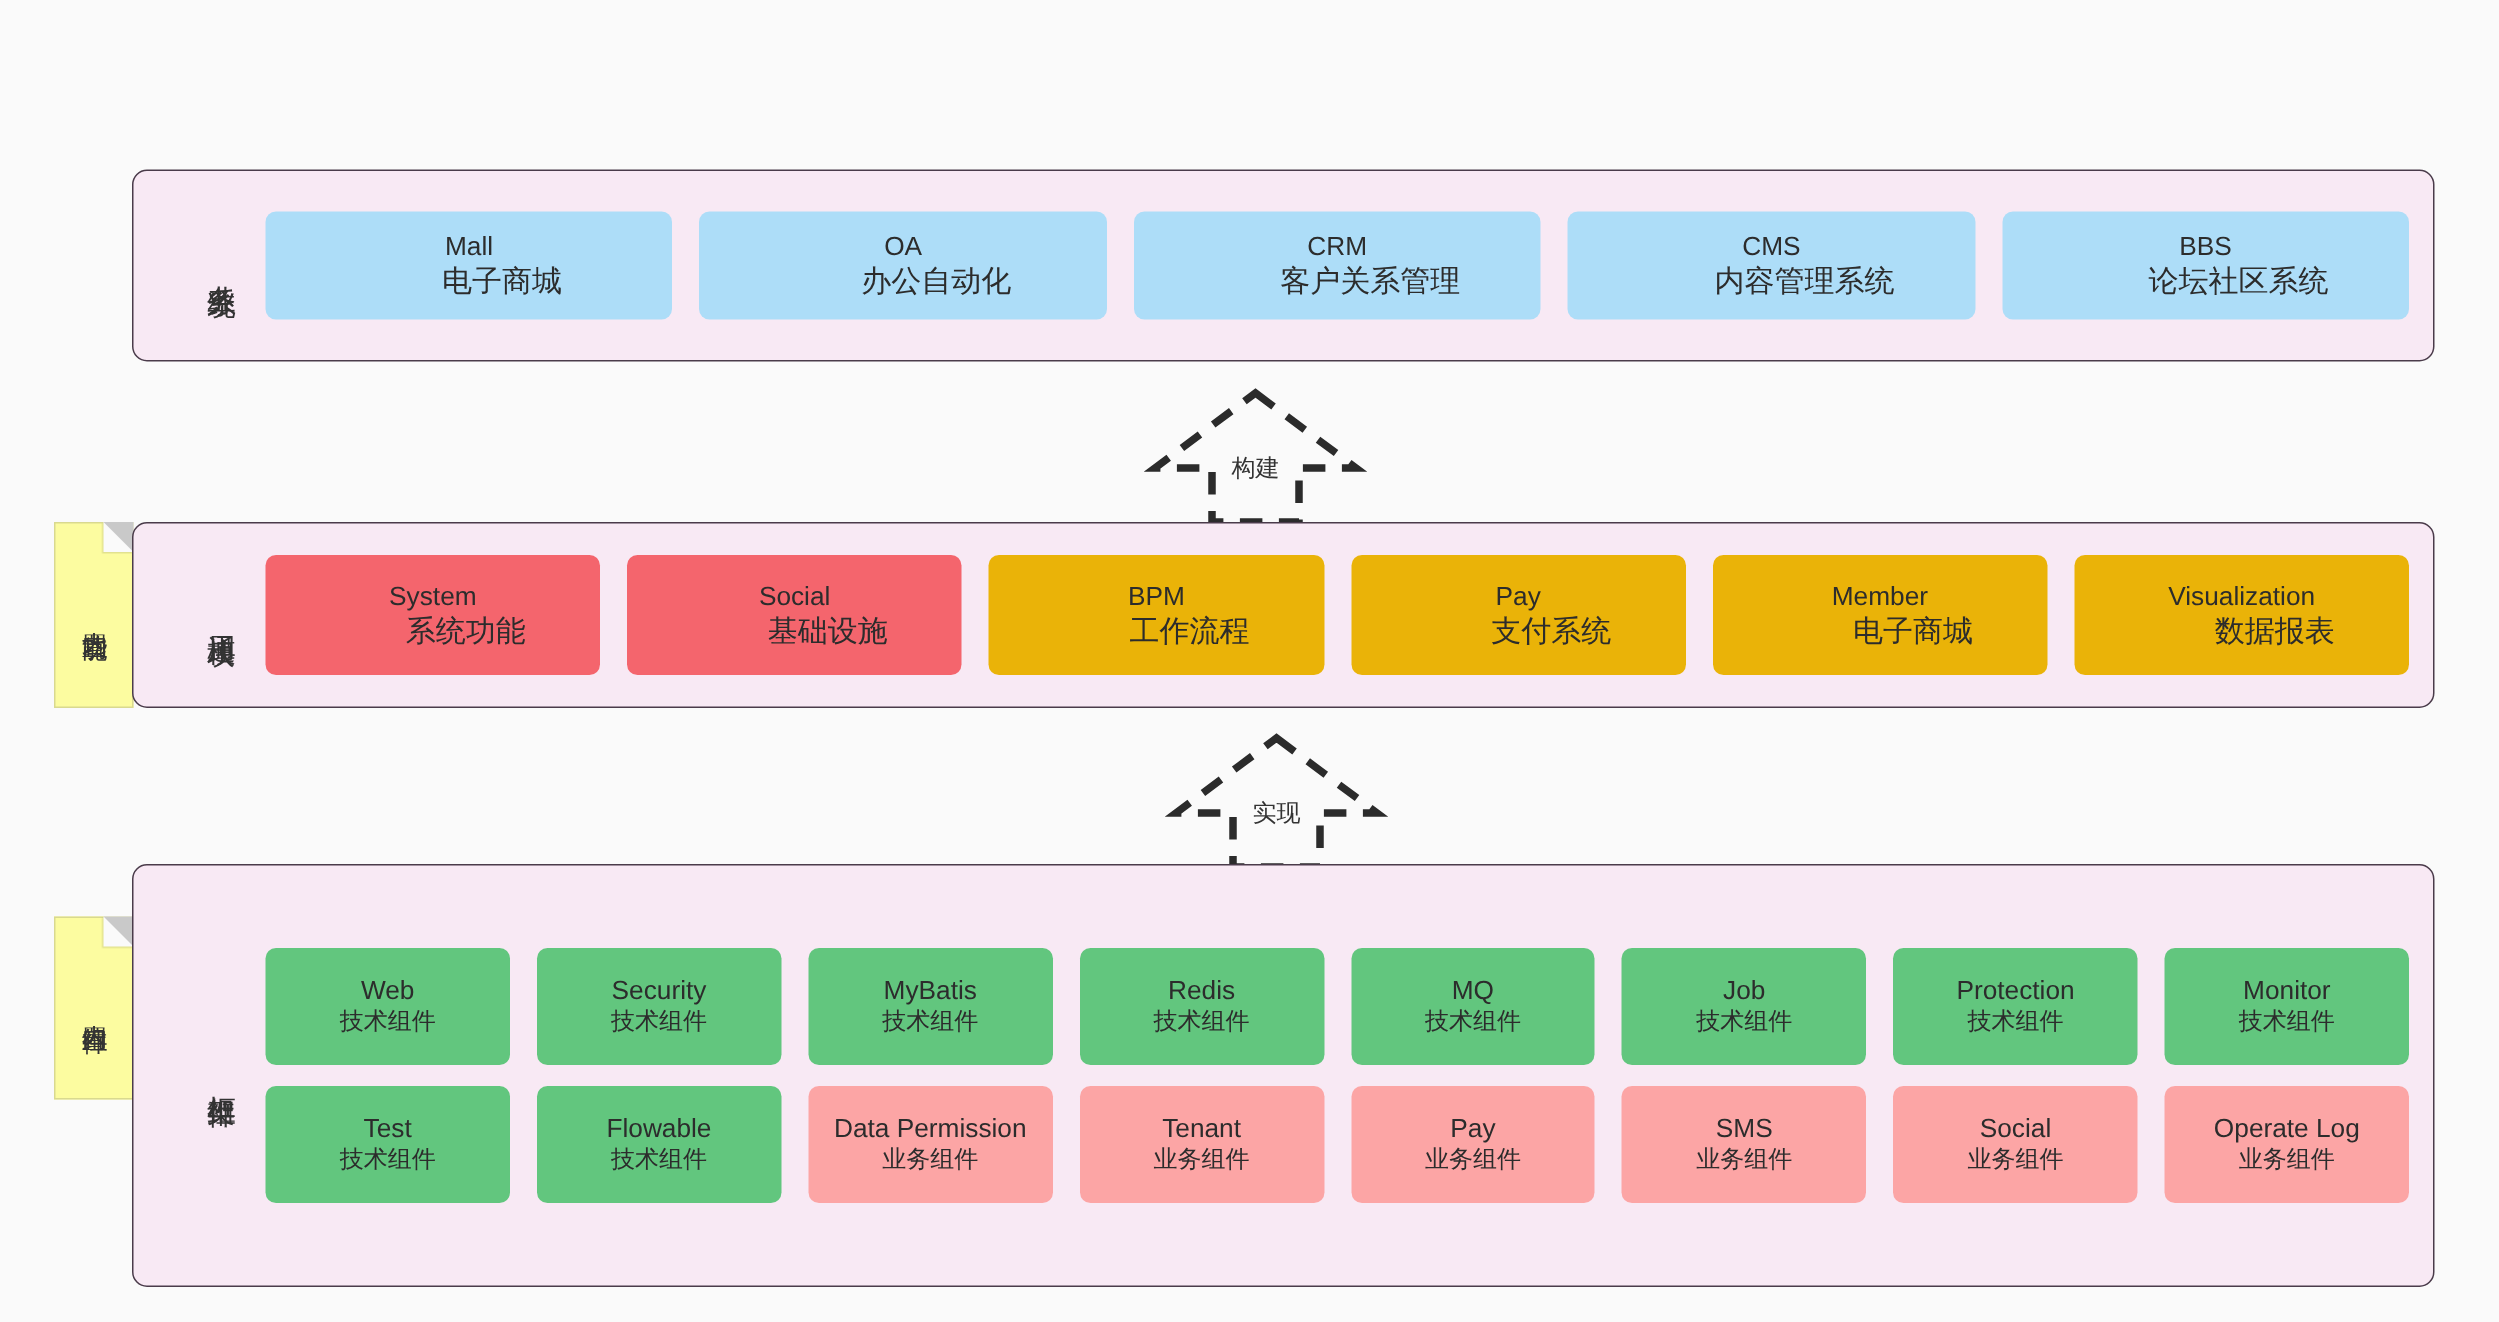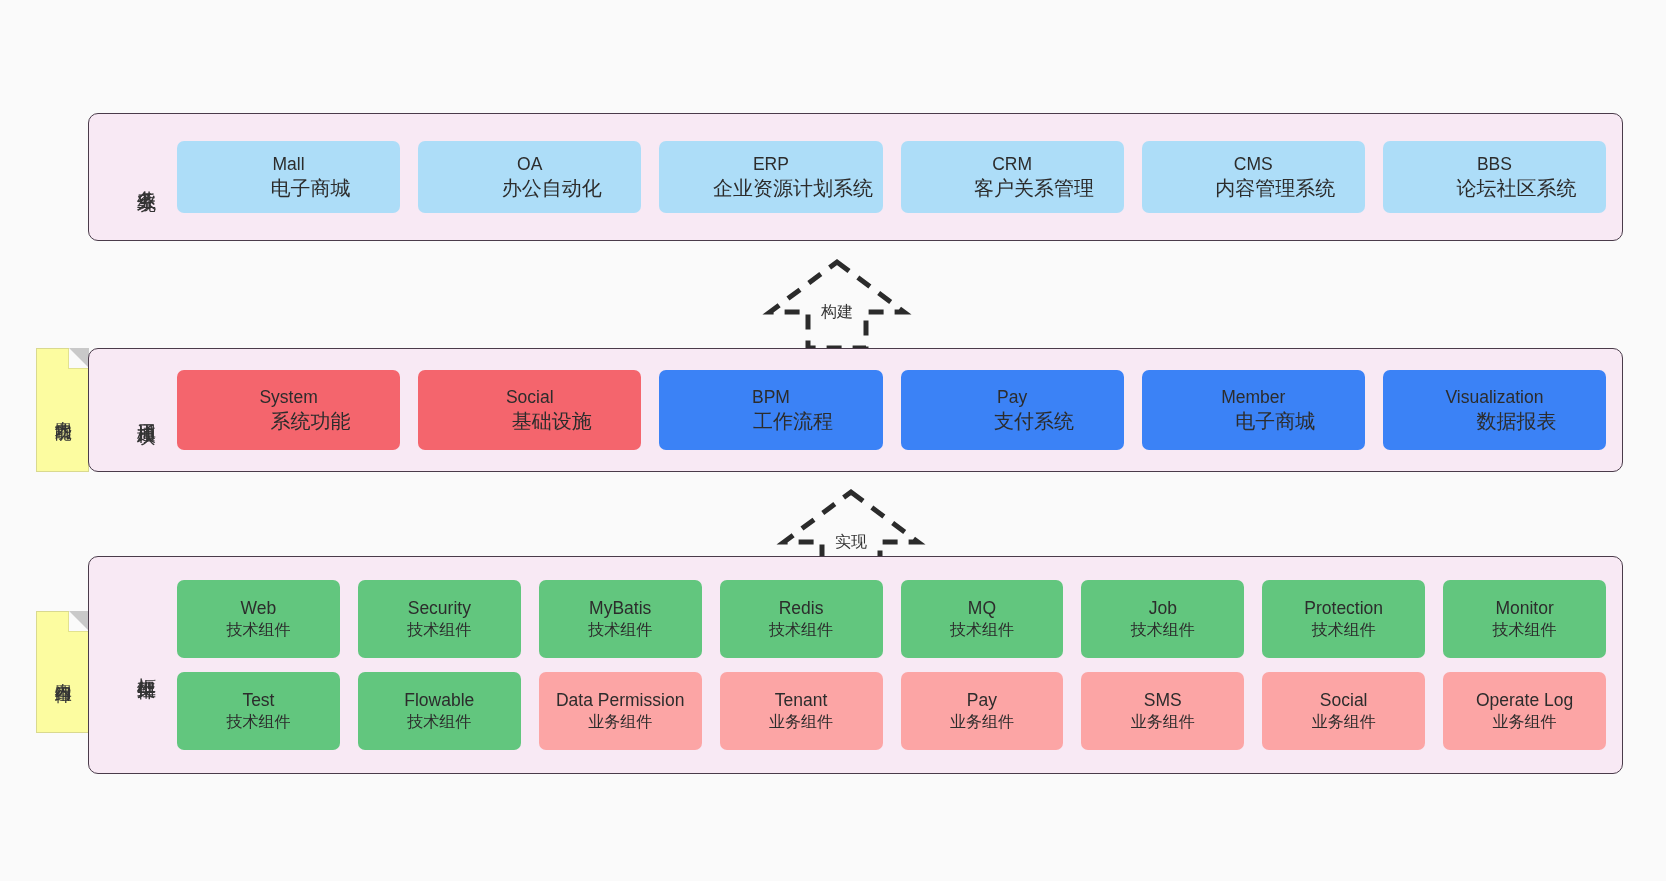--- a/index.html
+++ b/index.html
@@ -66,32 +66,32 @@
     box-sizing:border-box;
     padding:6px 4px;
     user-select:none;
   }
   .node .t1{font-size:17.5px;}
   .node .t2{font-size:20px;margin-left:44px;}
   .node .t3{font-size:16px;}
 
   .blue   {background:#ADDDF8;}
   .red    {background:#F4656D;}
-  .pink   {background:#3b82f6;}
+  .pink   {background:#eab308;}
   .green  {background:#62C67E;}
   .lgreen {background:#fca5a5;}
 
   
   #layer-business{ left:88px; top:113px; width:1535px; height:128px; }
   #layer-business .node{height:72px;}
 
   #layer-common{ left:88px; top:348px; width:1535px; height:124px; }
   #layer-common .node{height:80px;}
 
-  #layer-framework{ left:88px; top:556px; width:1535px; height:218px; }
+  #layer-framework{ left:88px; top:576px; width:1535px; height:282px; }
   #layer-framework .node{height:78px;}
 
   
   .note{
     position:absolute;
     width:53px;
     background:#FCFCA0;
     border:1px solid #D9D98F;
     box-sizing:border-box;
     display:flex;
@@ -148,24 +148,20 @@
       <div class="row">
         <div class="node blue">
           <span class="t1">Mall</span>
           <span class="t2">电子商城</span>
         </div>
         <div class="node blue">
           <span class="t1">OA</span>
           <span class="t2">办公自动化</span>
         </div>
         <div class="node blue">
-          <span class="t1">ERP</span>
-          <span class="t2">企业资源计划系统</span>
-        </div>
-        <div class="node blue">
           <span class="t1">CRM</span>
           <span class="t2">客户关系管理</span>
         </div>
         <div class="node blue">
           <span class="t1">CMS</span>
           <span class="t2">内容管理系统</span>
         </div>
         <div class="node blue">
           <span class="t1">BBS</span>
           <span class="t2">论坛社区系统</span>

